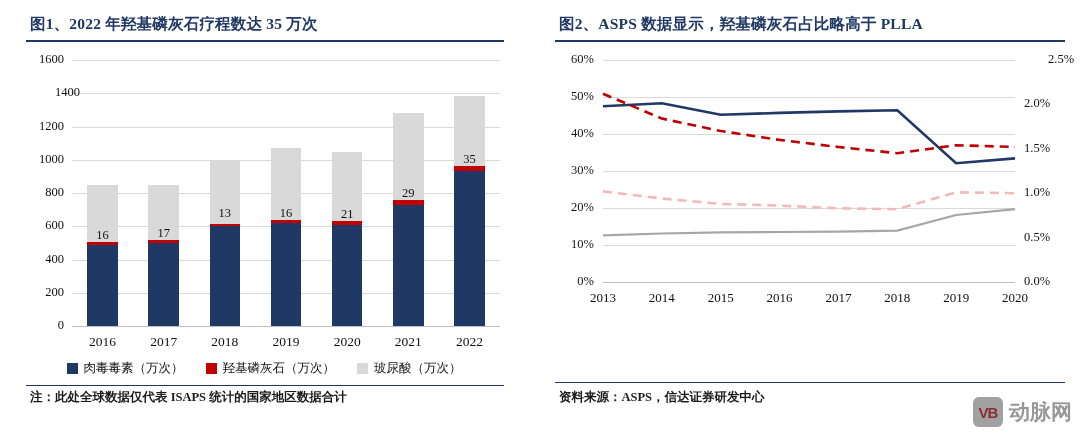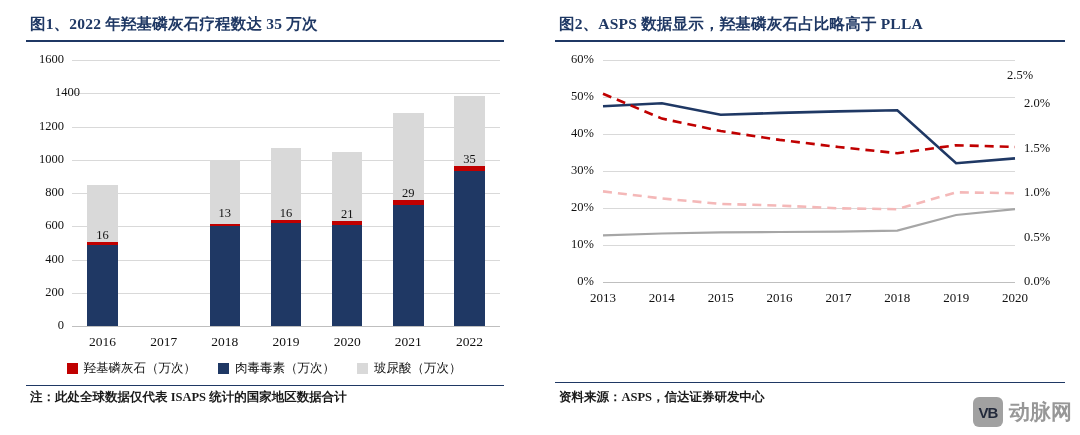--- a/index.html
+++ b/index.html
@@ -66,21 +66,21 @@
   .lg-solid-navy{border-top:2.6px solid #1F3864;}
   .lg-solid-gray{border-top:2.2px solid #A6A6A6;}
   .lg-dash-red{border-top:2.6px dashed #C00000;}
   .lg-dash-pink{border-top:2.2px dashed #F4B8B8;}
 
   .wm{
     position:absolute;right:8px;bottom:8px;display:flex;align-items:center;gap:6px;
     opacity:.92;
   }
   .wm-badge{
-    width:30px;height:30px;border-radius:6px;background:#9a9a9a;color:#0f172a;
+    width:30px;height:30px;border-radius:6px;background:#9a9a9a;color:#7f1d1d;
     font-family:"Liberation Sans", sans-serif;font-weight:bold;font-size:15px;
     display:flex;align-items:center;justify-content:center;letter-spacing:-1px;
   }
   .wm-text{
     font-family:"Liberation Sans", sans-serif;font-weight:bold;font-size:21px;color:#8f8f8f;
   }
 </style>
 </head>
 <body>
 
@@ -112,20 +112,26 @@
         <div class="axis-label" style="left: 16px; top: 35.25px; width: 38px; text-align: right;">1400</div>
         <div class="tick-line" style="left: 46px; top: 10px; width: 428px; height: 1px;"></div>
         <div class="axis-label" style="left: 0px; top: 2px; width: 38px; text-align: right;">1600</div>
         <div class="bar-group" style="left: 61.2857px; width: 30.5714px; bottom: 34px; height: 266px;">
           <div class="seg botox" style="bottom: 0px; height: 81.4625px;"></div>
           <div class="seg cah" style="bottom: 81.4625px; height: 2.66px;"></div>
           <div class="seg ha" style="bottom: 84.1225px; height: 56.525px;"></div>
           <div class="bar-val" style="bottom: 83.1225px;">16</div>
         </div>
         <div class="cat-label" style="left: 76.5714px; top: 284px;">2016</div>
+        <div class="bar-group" style="left: 122.429px; width: 30.5714px; bottom: 34px; height: 266px;">
+          <div class="seg botox" style="bottom: 0px; height: 83.125px;"></div>
+          <div class="seg cah" style="bottom: 83.125px; height: 2.82625px;"></div>
+          <div class="seg ha" style="bottom: 85.9513px; height: 54.8625px;"></div>
+          <div class="bar-val" style="bottom: 84.9513px;">17</div>
+        </div>
         <div class="cat-label" style="left: 137.714px; top: 284px;">2017</div>
         <div class="bar-group" style="left: 183.571px; width: 30.5714px; bottom: 34px; height: 266px;">
           <div class="seg botox" style="bottom: 0px; height: 99.75px;"></div>
           <div class="seg cah" style="bottom: 99.75px; height: 2.16125px;"></div>
           <div class="seg ha" style="bottom: 101.911px; height: 63.175px;"></div>
           <div class="bar-val" style="bottom: 105px; margin-top: 21px;">13</div>
         </div>
         <div class="cat-label" style="left: 198.857px; top: 284px;">2018</div>
         <div class="bar-group" style="left: 244.714px; width: 30.5714px; bottom: 34px; height: 266px;">
           <div class="seg botox" style="bottom: 0px; height: 103.075px;"></div>
@@ -153,26 +159,26 @@
           <div class="seg cah" style="bottom: 154.613px; height: 5.81875px;"></div>
           <div class="seg ha" style="bottom: 160.431px; height: 69.825px;"></div>
           <div class="bar-val" style="bottom: 159.431px;">35</div>
         </div>
         <div class="cat-label" style="left: 443.429px; top: 284px;">2022</div>
         <div class="axis-line" style="left: 46px; top: 276px; width: 428px; height: 1px; background: rgb(191, 191, 191);"></div>
       </div>
 
     <div id="bar-legend" class="legend-row" style="left:0;top:360px;">
         <div class="legend" style="position: static;">
+          <span class="sw" style="background: rgb(31, 56, 100);"></span>
+          <span>肉毒毒素（万次）</span>
+        </div>
+        <div class="legend" style="position: static;">
           <span class="sw" style="background: rgb(192, 0, 0);"></span>
           <span>羟基磷灰石（万次）</span>
-        </div>
-        <div class="legend" style="position: static;">
-          <span class="sw" style="background: rgb(31, 56, 100);"></span>
-          <span>肉毒毒素（万次）</span>
         </div>
         <div class="legend" style="position: static;">
           <span class="sw" style="background: rgb(217, 217, 217);"></span>
           <span>玻尿酸（万次）</span>
         </div>
       </div>
 
     <div style="position:absolute;left:26px;top:385px;width:478px;">
       <div class="footer-rule"></div>
       <div class="src" style="padding-top:2px;">注：此处全球数据仅代表 ISAPS 统计的国家地区数据合计</div>
@@ -199,21 +205,21 @@
         <div class="axis-label" style="left: 0px; top: 74px; width: 39px; text-align: right;">40%</div>
         <div class="tick-line" style="left: 48px; top: 45px; width: 412px; height: 1px;"></div>
         <div class="axis-label" style="left: 0px; top: 37px; width: 39px; text-align: right;">50%</div>
         <div class="tick-line" style="left: 48px; top: 8px; width: 412px; height: 1px;"></div>
         <div class="axis-label" style="left: 0px; top: 0px; width: 39px; text-align: right;">60%</div>
         <div class="axis-label" style="left: 469px; top: 222px; text-align: center;">0.0%</div>
         <div class="axis-label" style="left: 469px; top: 177.6px; text-align: left;">0.5%</div>
         <div class="axis-label" style="left: 469px; top: 133.2px; text-align: left;">1.0%</div>
         <div class="axis-label" style="left: 469px; top: 88.8px; text-align: left;">1.5%</div>
         <div class="axis-label" style="left: 469px; top: 44.4px; text-align: left;">2.0%</div>
-        <div class="axis-label" style="left: 452px; top: 0px; text-align: left; margin-top: 16px;">2.5%</div>
+        <div class="axis-label" style="left: 493px; top: 0px; text-align: left;">2.5%</div>
         <svg width="512" height="260" style="position: absolute; left: 0px; top: 0px;">
           <polyline points="48.0,54.3 106.9,51.3 165.7,62.8 224.6,60.9 283.4,59.4 342.3,58.3 401.1,111.2 460.0,106.4" fill="none" stroke="#1F3864" stroke-width="2.6"></polyline>
           <polyline points="48.0,183.4 106.9,181.5 165.7,180.4 224.6,180.0 283.4,179.7 342.3,178.6 401.1,163.0 460.0,157.1" fill="none" stroke="#A6A6A6" stroke-width="2.2"></polyline>
           <polyline points="48.0,41.7 106.9,66.6 165.7,79.0 224.6,87.9 283.4,95.0 342.3,101.2 401.1,93.2 460.0,95.0" fill="none" stroke="#C00000" stroke-width="2.6" stroke-dasharray="9,6"></polyline>
           <polyline points="48.0,139.4 106.9,146.5 165.7,151.9 224.6,153.6 283.4,156.3 342.3,157.2 401.1,140.3 460.0,141.2" fill="none" stroke="#F4B8B8" stroke-width="2.6" stroke-dasharray="9,6"></polyline>
         </svg>
         <div class="axis-label" style="left: 48px; top: 238px; transform: translateX(-50%); font-size: 13px;">2013</div>
         <div class="axis-label" style="left: 106.857px; top: 238px; transform: translateX(-50%); font-size: 13px;">2014</div>
         <div class="axis-label" style="left: 165.714px; top: 238px; transform: translateX(-50%); font-size: 13px;">2015</div>
         <div class="axis-label" style="left: 224.571px; top: 238px; transform: translateX(-50%); font-size: 13px;">2016</div>

